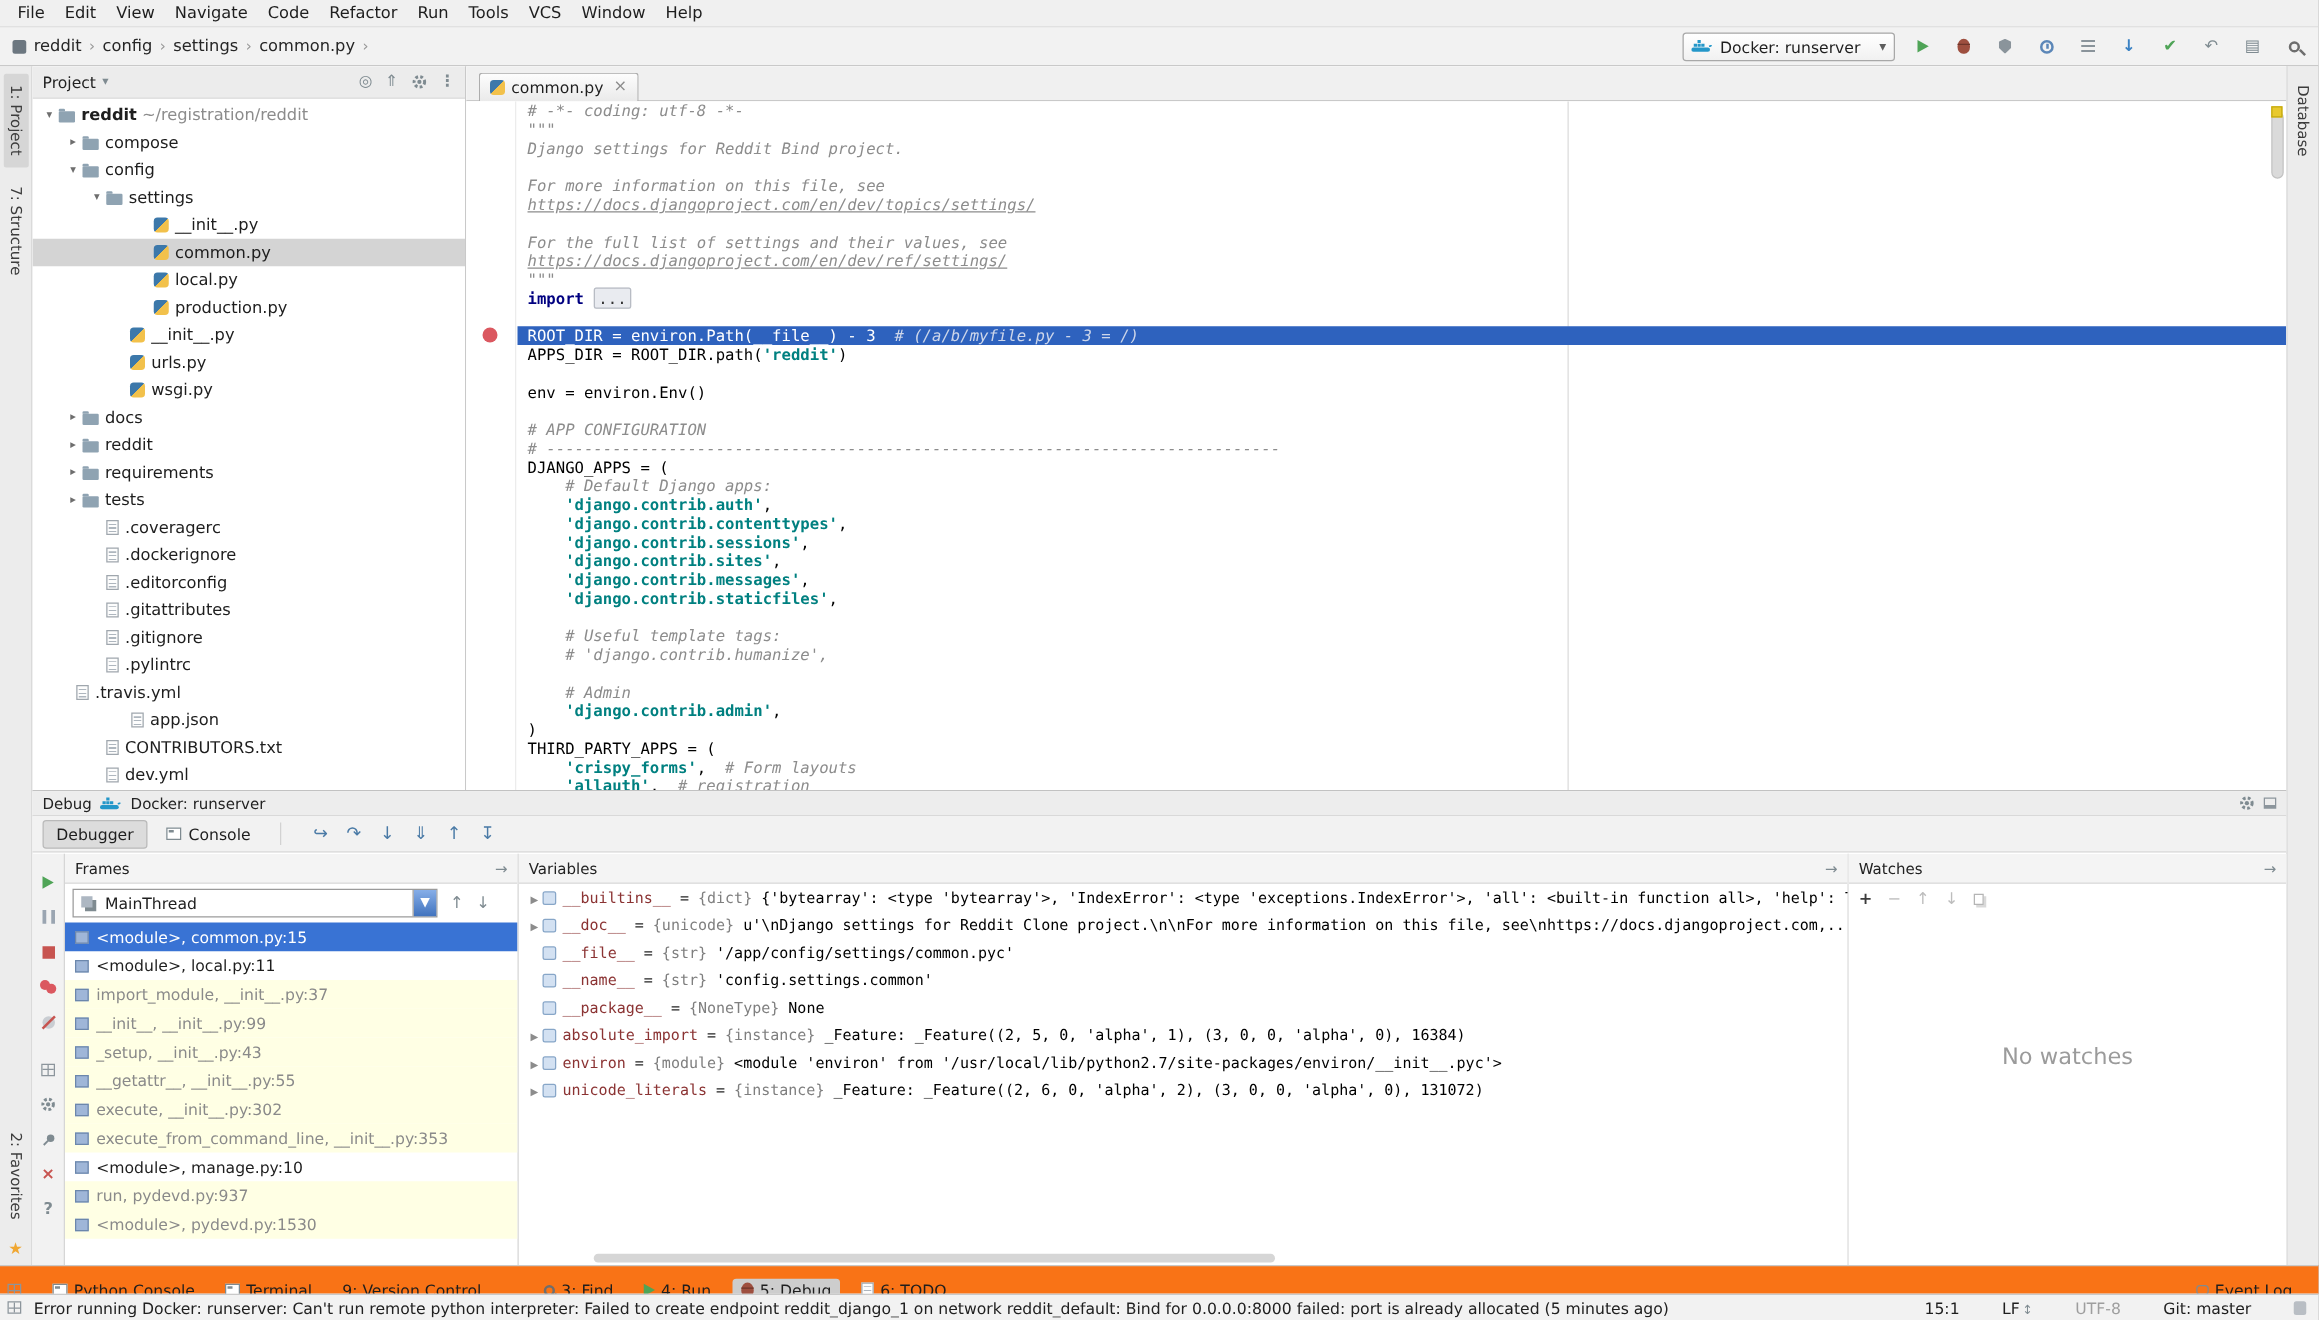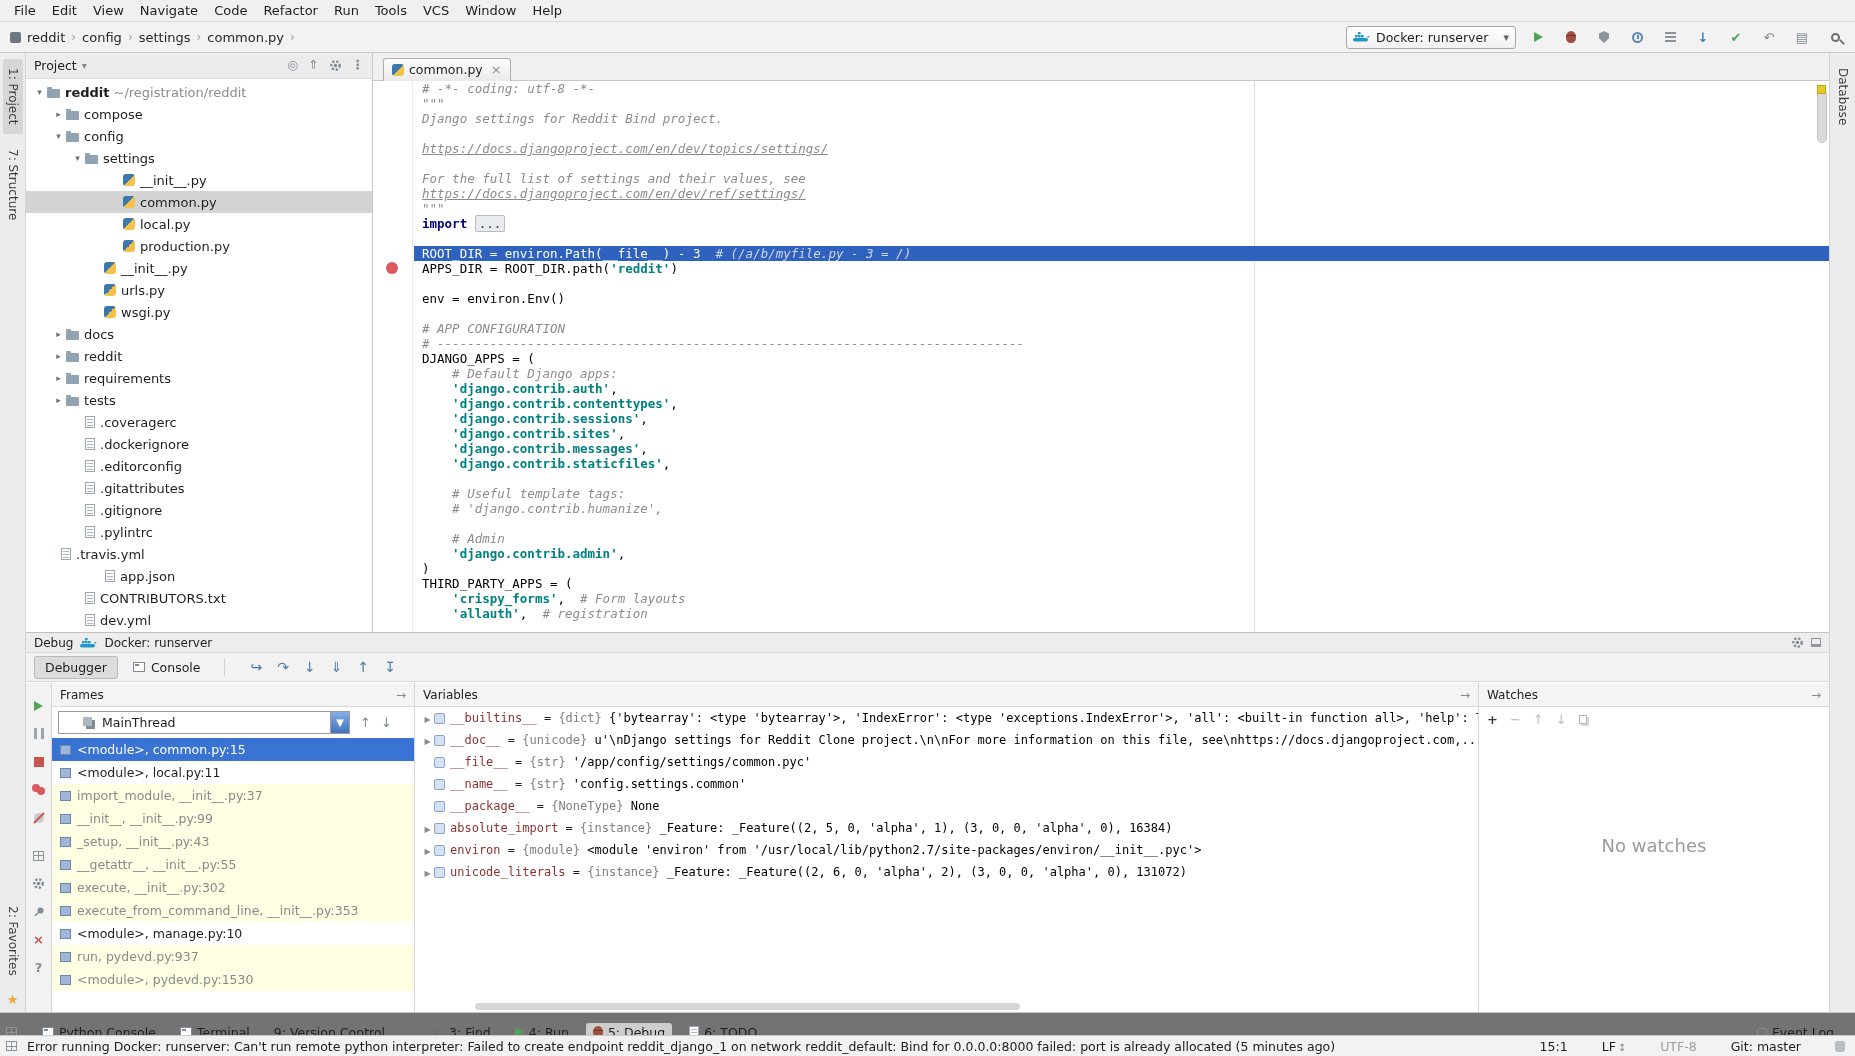--- a/index.html
+++ b/index.html
@@ -93,39 +93,39 @@
   .vbtn{width:24px;height:25px;display:flex;align-items:center;justify-content:center;margin-bottom:3px}
   .vbtn.gap{margin-top:10px}
   .panel{display:flex;flex-direction:column;background:#FFF;overflow:hidden}
   .panel.frames{width:362px}
   .panel.vars{flex:1;border-left:1px solid #D6D6D6;border-right:1px solid #D6D6D6}
   .panel.watches{width:350px}
   .panel-head{height:24px;background:#F4F4F4;border-bottom:1px solid #D9D9D9;display:flex;align-items:center;
               justify-content:space-between;padding:0 8px;font-size:12px;color:#222;flex:none}
   .panel-body{flex:1;position:relative;overflow:hidden}
   .thread-row{display:flex;align-items:center;gap:10px;padding:4px 6px}
-  .combo{display:flex;align-items:center;gap:6px;height:23px;background:#FFF;border:1px solid #9B9B9B;padding-left:24px;width:292px;font-size:12.5px}
+  .combo{display:flex;align-items:center;gap:6px;height:23px;background:#FFF;border:1px solid #9B9B9B;padding-left:6px;width:292px;font-size:12.5px}
   .combo-arrow{margin-left:auto;width:19px;height:100%;display:flex;align-items:center;justify-content:center;
                background:linear-gradient(#86AEE8,#4173BE);color:#FFF;font-size:10px;border-left:1px solid #9B9B9B}
   .frame-row{height:23px;display:flex;align-items:center;gap:6px;padding-left:8px;font-size:12.5px;white-space:nowrap;overflow:hidden}
   .frame-row.selected{background:#3973D4;color:#FFF}
   .frame-row.lib{background:#FFFFE4;color:#8A8A8A}
   .var-row{height:22px;line-height:22px;white-space:nowrap;overflow:hidden;padding-left:6px;
            font-family:"DejaVu Sans Mono","Liberation Mono",monospace;font-size:12px}
   .var-arrow{display:inline-block;width:13px;font-size:8px;color:#8C8C8C;text-align:center;font-family:"DejaVu Sans",sans-serif}
   .var-name{color:#8B3333}
   .var-type{color:#7F7F7F}
   .var-value{color:#000}
   .var-row .ic{margin-right:5px}
   #var-hscroll{position:absolute;left:60px;bottom:2px;width:545px;height:7px;background:#D6D6D6;border-radius:4px}
   #watches-toolbar{display:flex;align-items:center;gap:12px;padding:6px 8px}
   #watches-empty{position:absolute;left:0;right:0;top:42%;text-align:center;color:#9B9B9B;font-size:18px}
 
   
-  #bottom-bar{position:absolute;left:0;right:0;bottom:21px;height:23px;background:#737373;border-top:1px solid #C9C9C9;
+  #bottom-bar{position:absolute;left:0;right:0;bottom:21px;height:23px;background:#f97316;border-top:1px solid #C9C9C9;
               display:flex;align-items:center;padding:16px 14px 0 6px;gap:10px;font-size:12.5px}
   .btab{display:flex;align-items:center;gap:5px;padding:2px 7px;border-radius:3px}
   .btab.active{background:#CDCDCD}
   #bb-left{display:flex;gap:10px;margin-left:8px}
   #bb-center{display:flex;gap:10px;margin-left:26px}
   #bb-right{margin-left:auto;display:flex}
   #status-bar{position:absolute;left:0;right:0;bottom:0;height:21px;background:#F2F2F2;border-top:1px solid #C9C9C9;
               display:flex;align-items:center;padding:0 10px 0 6px;gap:10px;font-size:12.5px}
   #status-message{white-space:nowrap;overflow:hidden;color:#202020}
   #status-right{margin-left:auto;display:flex;align-items:center;gap:34px}
@@ -422,20 +422,21 @@
     <div id="editor-body">
       <div class="margin-guide"></div>
       <div id="gutter">
         <div id="bp-dot" style="top: 181px;"></div>
       </div>
       <div id="code-lines">
           <div class="code-line"><span class="tk-c"># -*- coding: utf-8 -*-</span></div>
           <div class="code-line"><span class="tk-d">"""</span></div>
           <div class="code-line"><span class="tk-d">Django settings for Reddit Bind project.</span></div>
           <div class="code-line"></div>
+          <div class="code-line"><span class="tk-d">For more information on this file, see</span></div>
           <div class="code-line"><span class="tk-du">https://docs.djangoproject.com/en/dev/topics/settings/</span></div>
           <div class="code-line"></div>
           <div class="code-line"><span class="tk-d">For the full list of settings and their values, see</span></div>
           <div class="code-line"><span class="tk-du">https://docs.djangoproject.com/en/dev/ref/settings/</span></div>
           <div class="code-line"><span class="tk-d">"""</span></div>
           <div class="code-line"><span class="tk-k">import </span><span class="tk-f">...</span></div>
           <div class="code-line"></div>
           <div class="code-line exec"><span class="tk-w">ROOT_DIR = environ.Path(__file__) - 3  </span><span class="tk-wc"># (/a/b/myfile.py - 3 = /)</span></div>
           <div class="code-line"><span class="tk-p">APPS_DIR = ROOT_DIR.path(</span><span class="tk-s">'reddit'</span><span class="tk-p">)</span></div>
           <div class="code-line"></div>

